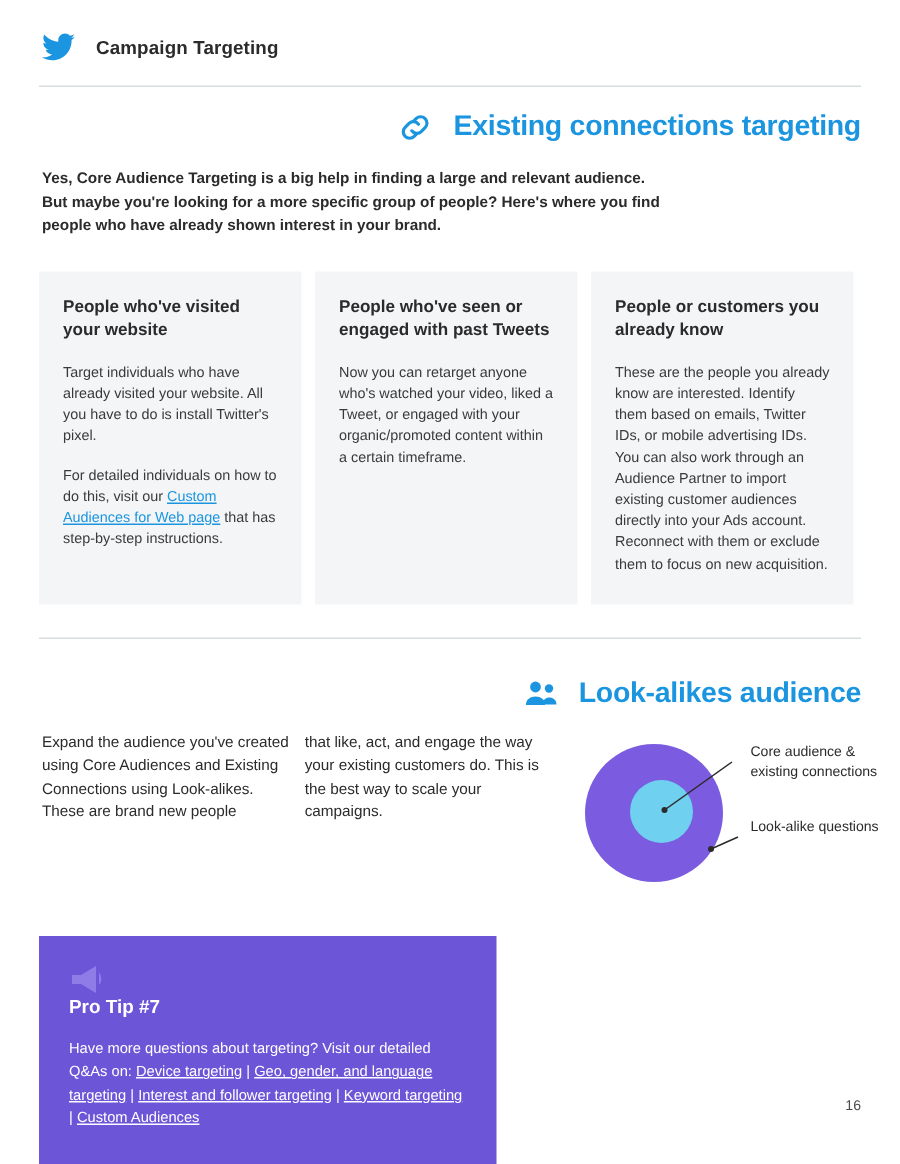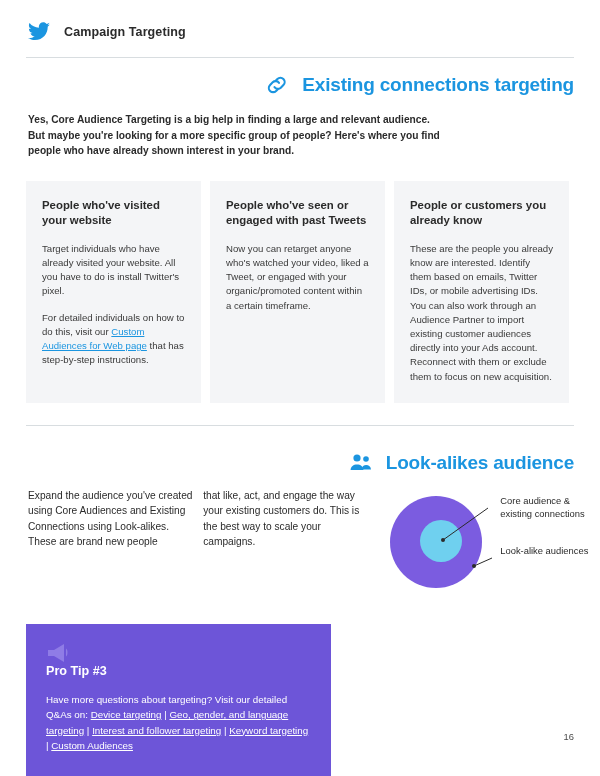--- a/index.html
+++ b/index.html
@@ -269,35 +269,35 @@
       <div class="diagram">
         <div class="circle-outer"></div>
         <div class="circle-inner"></div>
         <svg class="leaders" width="200" height="110">
           <line x1="55" y1="52" x2="100" y2="20" stroke="#2b2b2b" stroke-width="1"></line>
           <circle cx="55" cy="52" r="2" fill="#2b2b2b"></circle>
           <line x1="86" y1="78" x2="104" y2="70" stroke="#2b2b2b" stroke-width="1"></line>
           <circle cx="86" cy="78" r="2" fill="#2b2b2b"></circle>
         </svg>
         <div class="label label-core">Core audience &amp; existing connections</div>
-        <div class="label label-look">Look-alike audiences</div>
+        <div class="label label-look">Look-alike questions</div>
       </div>
     </div>
   </div>
 
   <div class="protip">
     <span class="megaphone">
       <svg width="30" height="22" viewBox="0 0 30 22">
         <g fill="#8f7ce6">
           <path d="M2 8h6l10-6v18L8 14H2z"></path>
           <path d="M20 6.5c2 1.2 2 6.8 0 8v-8z" fill="#8f7ce6"></path>
         </g>
       </svg>
     </span>
-    <div class="protip-title">Pro Tip #3</div>
+    <div class="protip-title">Pro Tip #7</div>
     <div class="protip-body">
       <span>Have more questions about targeting? Visit our detailed Q&amp;As on: </span><span class="protip-link">Device targeting</span><span> | </span><span class="protip-link">Geo, gender, and language targeting</span><span> | </span><span class="protip-link">Interest and follower targeting</span><span> | </span><span class="protip-link">Keyword targeting</span><span> | </span><span class="protip-link">Custom Audiences</span>
     </div>
   </div>
 
   <div class="page-number">16</div>
 
 </div>
 
 </body></html>

